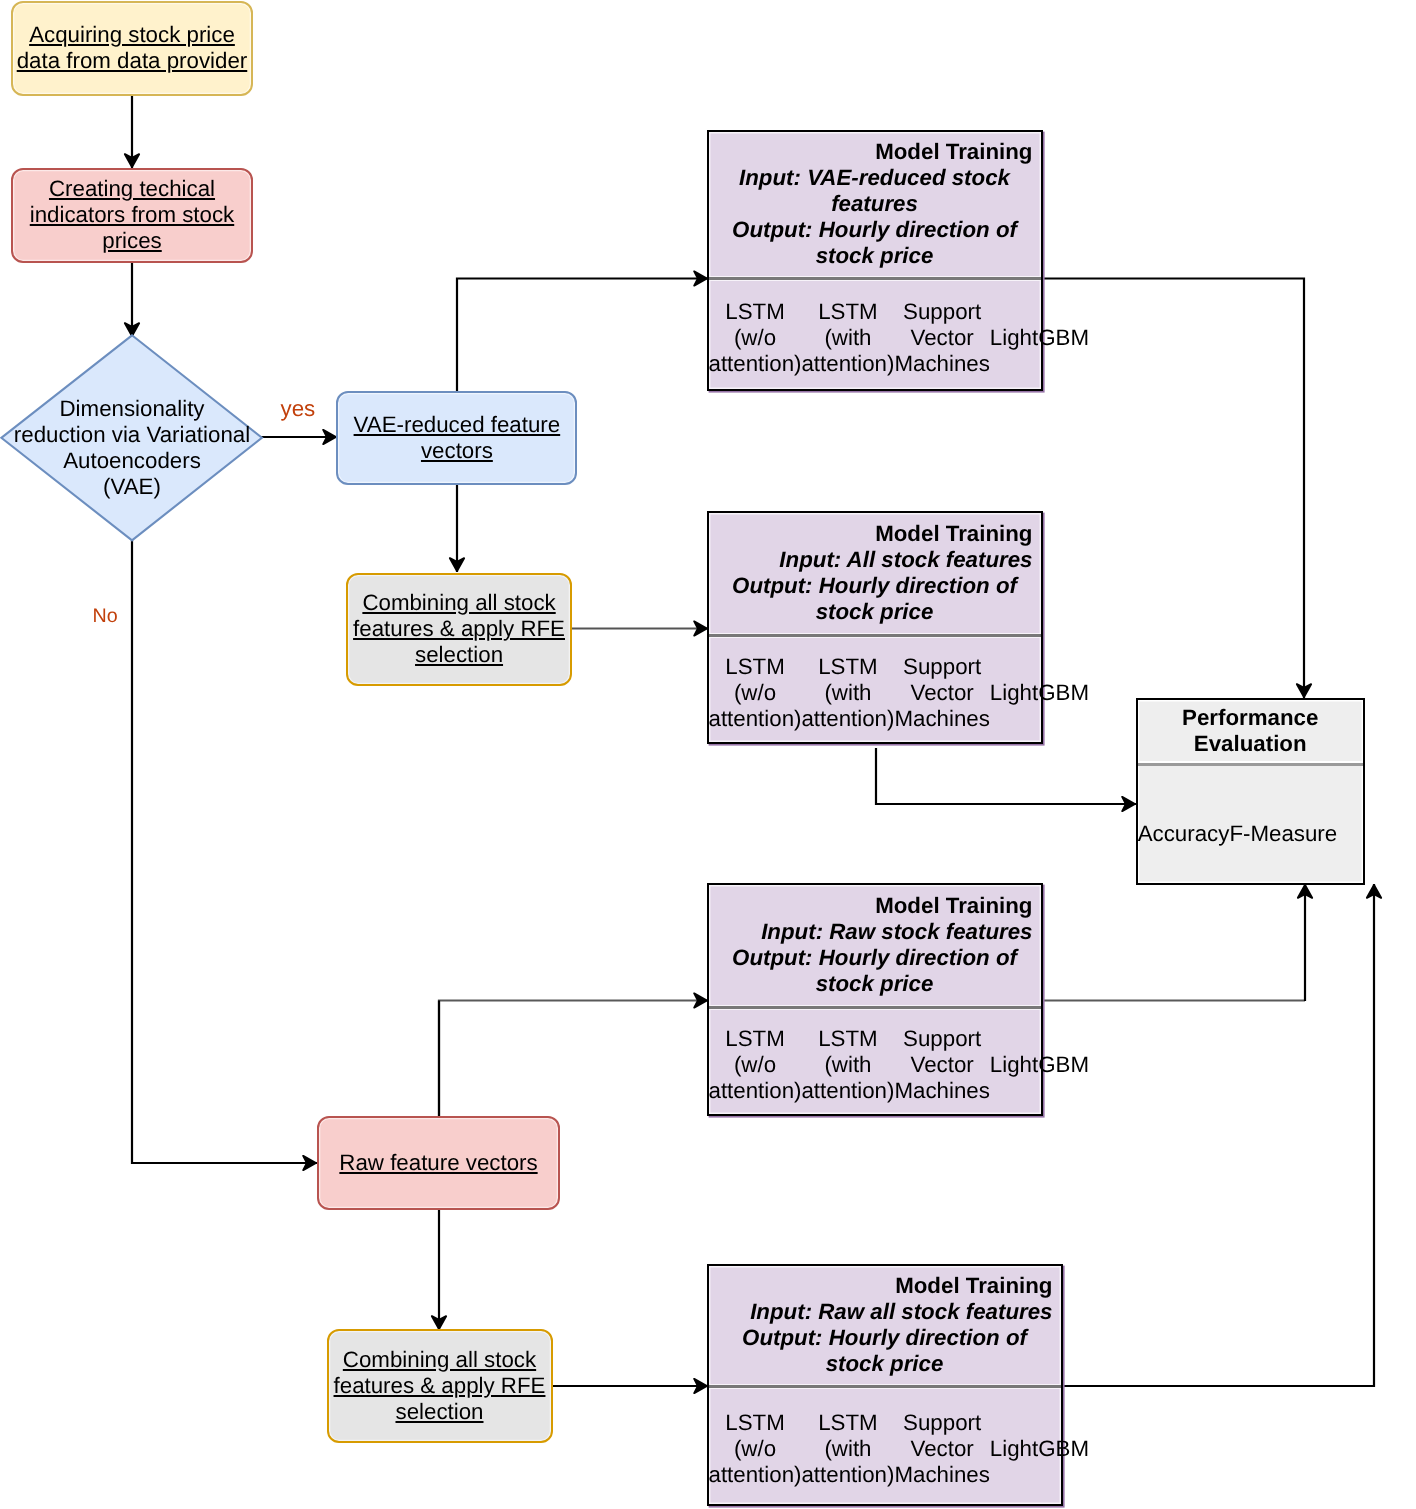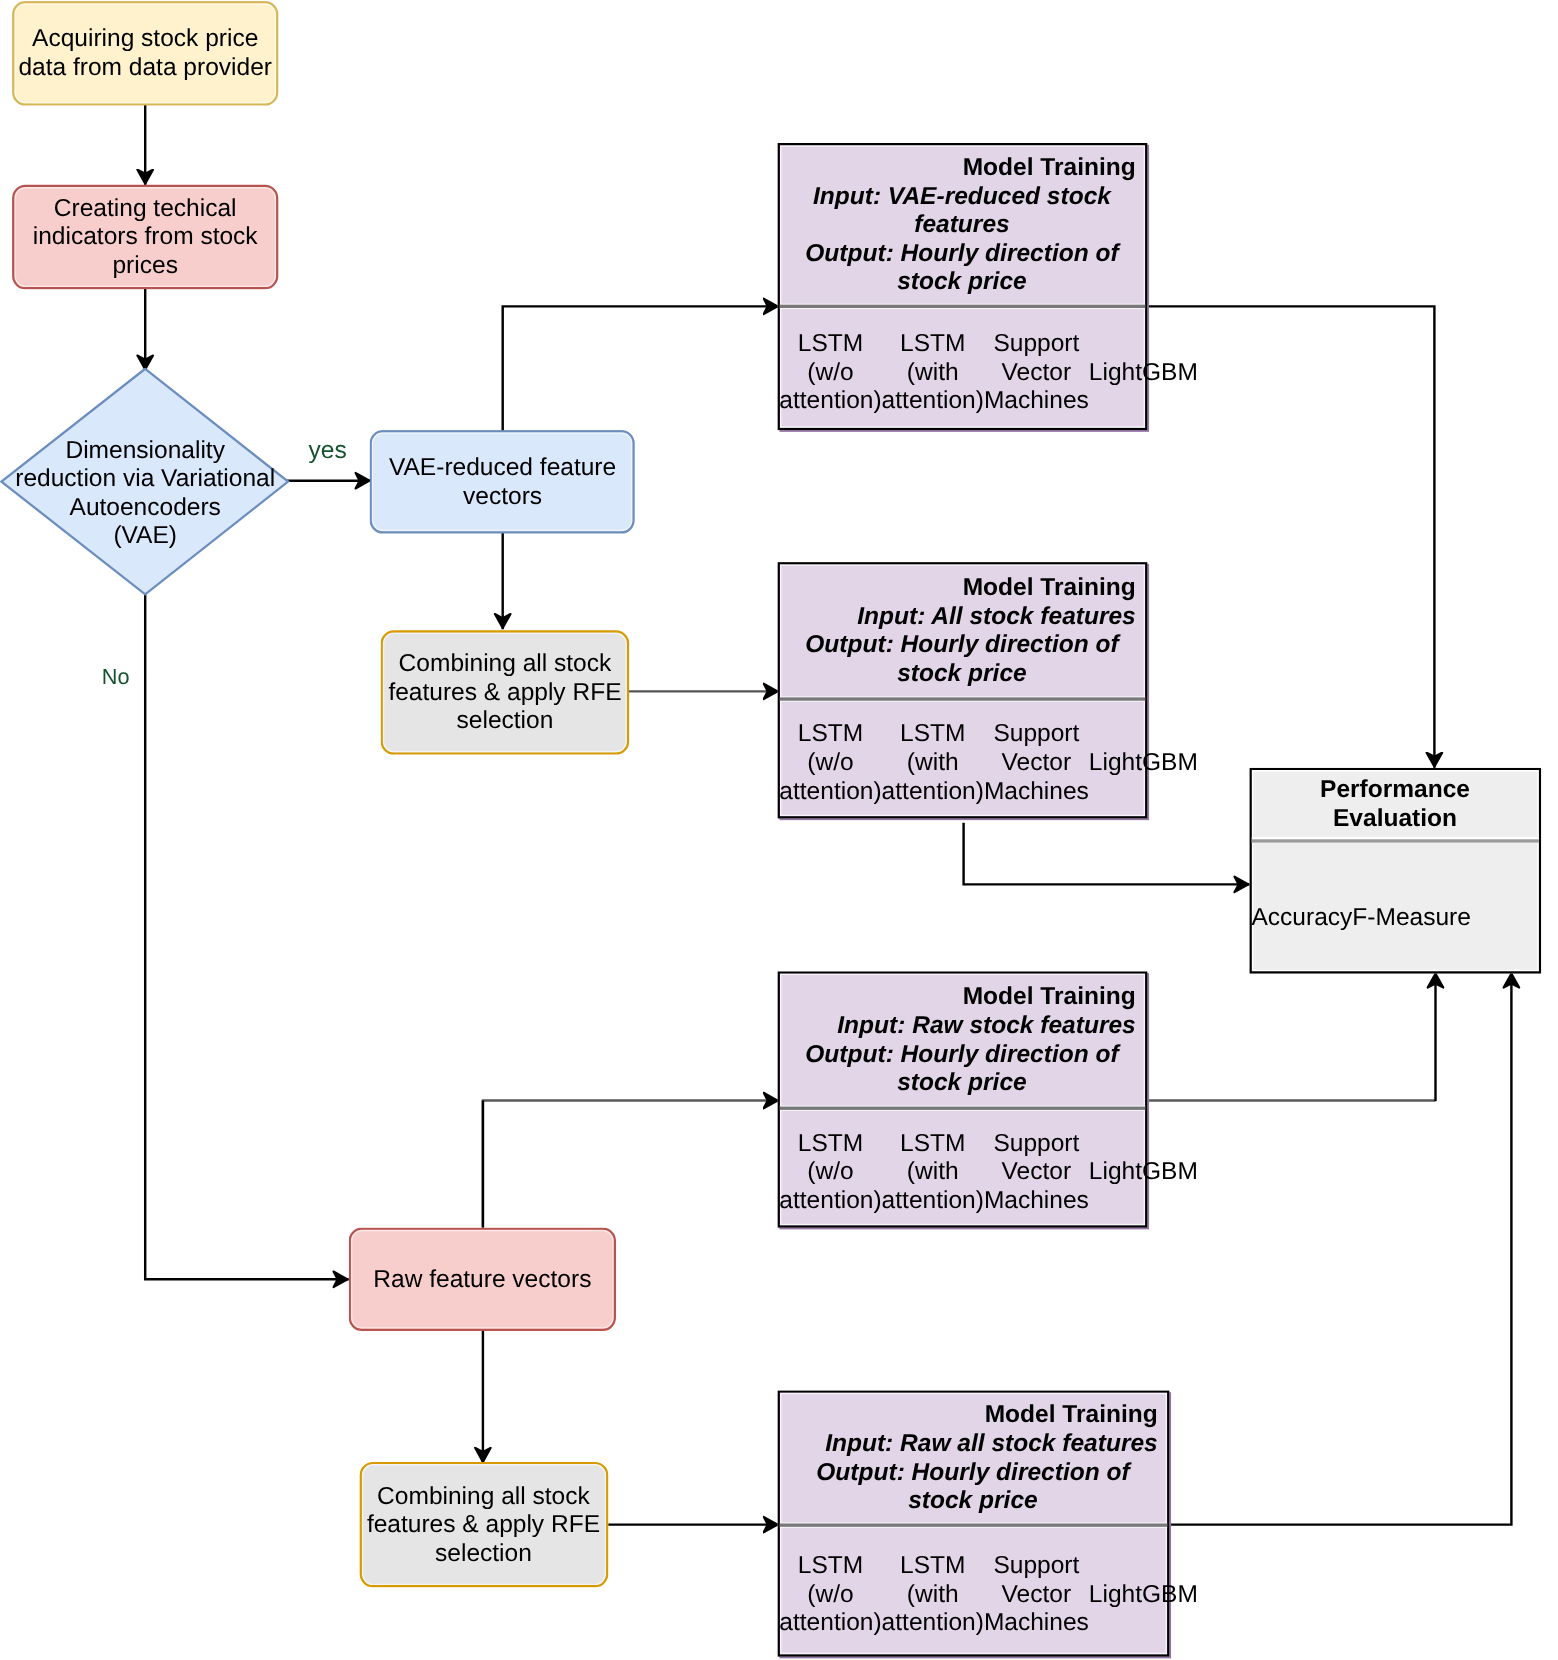--- a/index.html
+++ b/index.html
@@ -8,21 +8,21 @@
        font-family:"Liberation Sans",sans-serif;
        -webkit-font-smoothing:antialiased;
        text-rendering:geometricPrecision;}
   #canvas{position:relative;width:1416px;height:1509px;background:#fff;}
   .node,.mtbox,.diamond,.elabel{transform:translateZ(0);}
   svg#wires{position:absolute;left:0;top:0;width:1416px;height:1509px;pointer-events:none;}
 
   .node{position:absolute;box-sizing:border-box;display:flex;flex-direction:column;
         align-items:center;justify-content:center;text-align:center;color:#000000;
         font-size:22.3px;line-height:26px;}
-  .rounded{border-radius:12px;border:2px solid;box-shadow:inset 0 0 0 1.3px rgba(255,255,255,0.55);}
+  .rounded{border-radius:12px;border:2px solid;box-shadow:inset 0 0 0 1.3px rgba(255,255,255,0.55);text-decoration:underline;}
 
   .n-yellow{background:#fff2cc;border-color:#d6b656;}
   .n-red{background:#f8cecc;border-color:#b85450;}
   .n-blue{background:#dae8fc;border-color:#6c8ebf;}
   .n-orange{background:#e5e5e5;border-color:#d79b00;}
 
   .diamond{position:absolute;display:flex;align-items:center;justify-content:center;}
   .diamond svg{position:absolute;left:0;top:0;}
   .diamond .dlabel{position:relative;z-index:2;text-align:center;font-size:22.3px;
                    line-height:26px;color:#000;width:240px;}
@@ -43,21 +43,21 @@
   .mt-io{font-size:22.3px;line-height:26px;font-weight:bold;font-style:italic;color:#000000;}
   .mt-model{font-size:22.3px;line-height:26px;color:#000;}
 
   .mtbox.pebox{background:#eeeeee;box-shadow:inset 0 0 0 1.4px #ffffff;}
   .mtbox.pebox .head{position:relative;border-bottom:5.4px solid #ffffff;}
   .mtbox.pebox .head::after{content:"";position:absolute;left:0;right:0;bottom:-4.2px;
          height:3px;background:#9a9a9a;}
   .pe-title{font-size:22.3px;line-height:26px;font-weight:bold;color:#000;}
   .pe-metric{font-size:22.3px;line-height:26px;color:#000;}
 
-  .elabel{position:absolute;font-size:20px;line-height:22px;color:#14532d;white-space:nowrap;}
+  .elabel{position:absolute;font-size:20px;line-height:22px;color:#c2410c;white-space:nowrap;}
 </style>
 </head>
 <body>
 
 <div id="canvas">
 
   <svg id="wires" viewBox="0 0 1416 1509">
     <defs>
       <marker id="ah" markerWidth="16" markerHeight="18" refX="14.8" refY="9" orient="auto" markerUnits="userSpaceOnUse">
         <path d="M 1 1.9 L 13.8 9 L 1 16.1 L 4.7 9 Z" fill="#000000" stroke="#000000" stroke-width="1.9" stroke-linejoin="round" stroke-linecap="round"></path>
@@ -183,21 +183,21 @@
       <span class="mt-io">Output: Hourly direction of stock price</span>
     </div>
     <div class="body" style="height:117.2px;padding-top:6.2px;">
       <span class="mt-model">LSTM (w/o attention)</span>
       <span class="mt-model">LSTM (with attention)</span>
       <span class="mt-model">Support Vector Machines</span>
       <span class="mt-model">LightGBM</span>
     </div>
   </div>
 
-  <div class="mtbox pebox" style="left:1135.7px;top:698px;width:265px;height:187.3px;">
+  <div class="mtbox pebox" style="left:1135.7px;top:698px;width:229px;height:187.3px;">
     <div class="head" style="height:67.2px;">
       <span class="pe-title">Performance Evaluation</span>
     </div>
     <div class="body" style="height:118px;justify-content:flex-start;padding-top:19px;">
       <span class="pe-metric">Accuracy</span>
       <span class="pe-metric">F-Measure</span>
     </div>
   </div>
 
   <div class="elabel" style="left:280.5px;top:398px;font-size:22.3px;">yes</div>

